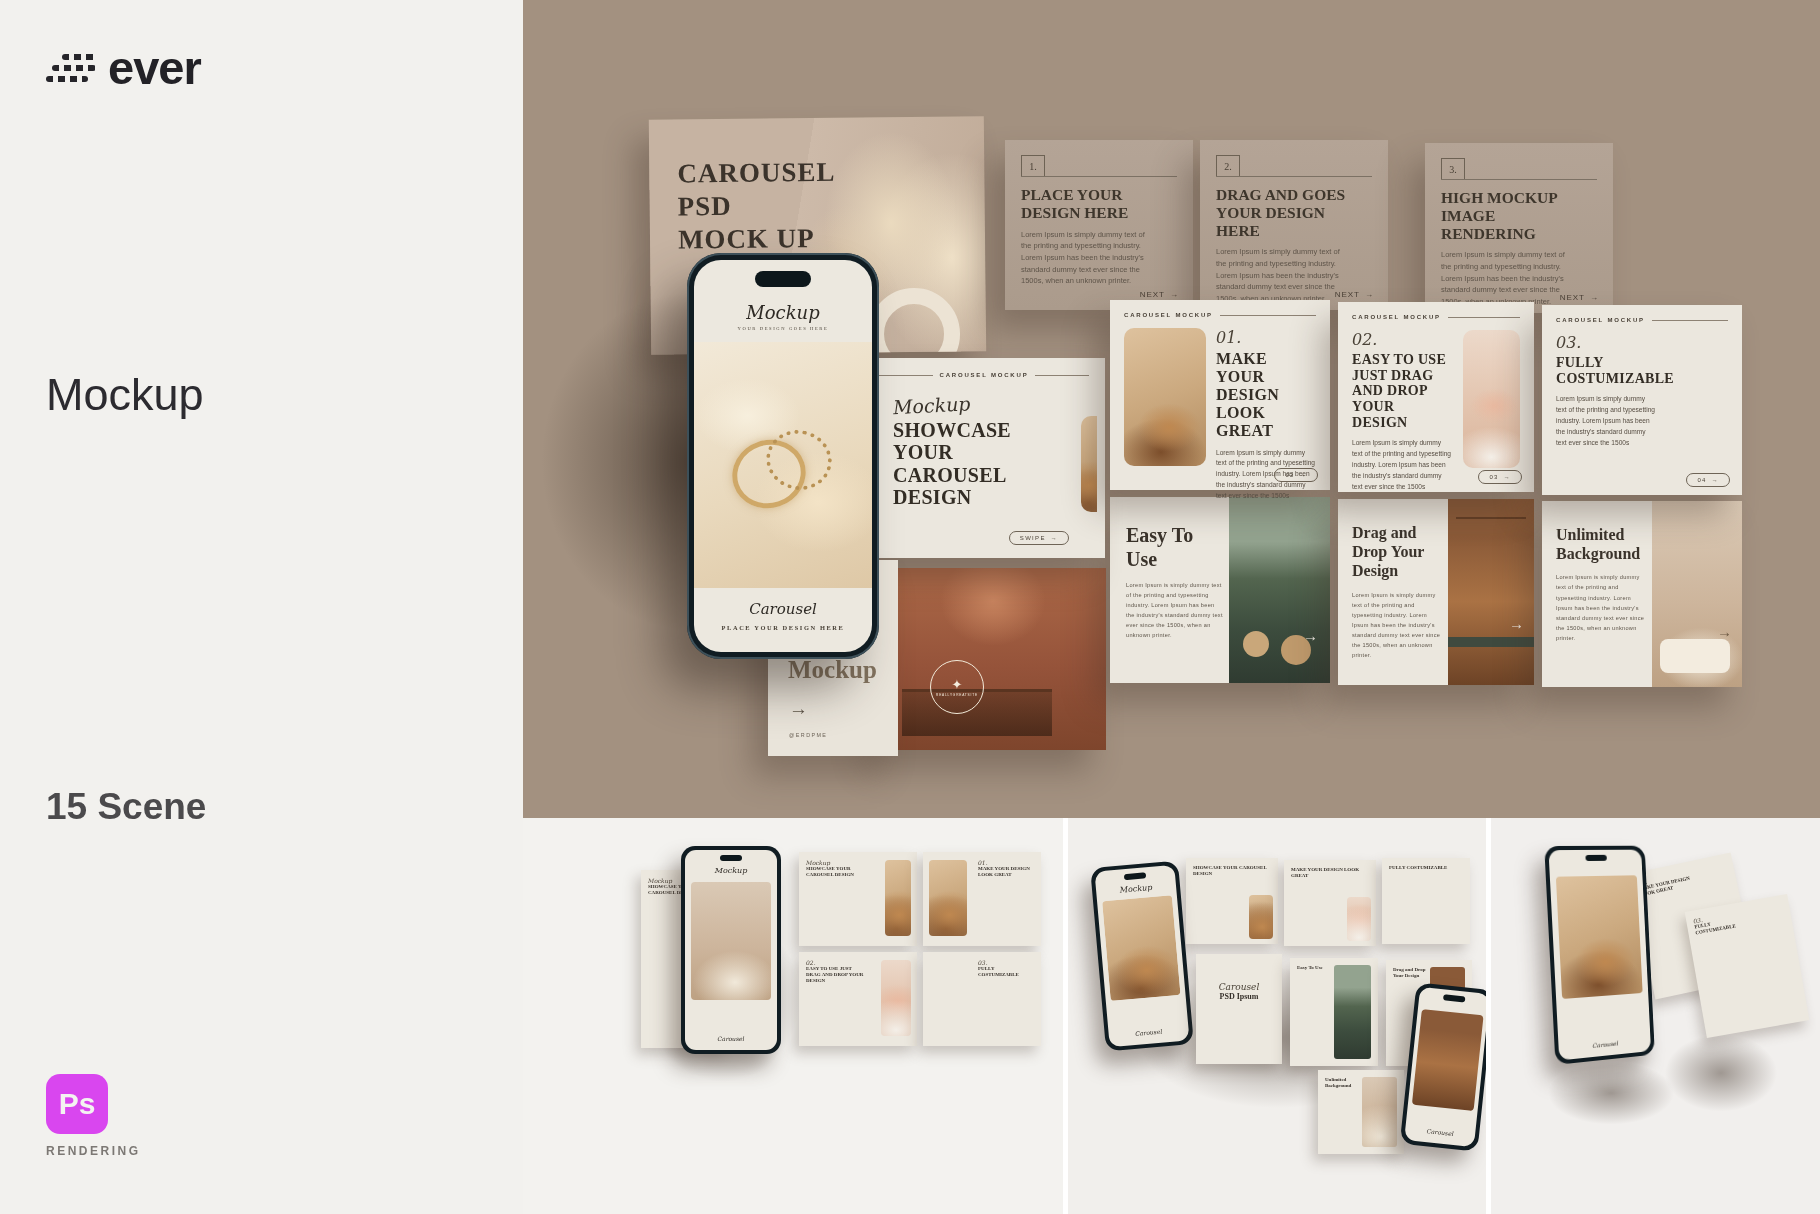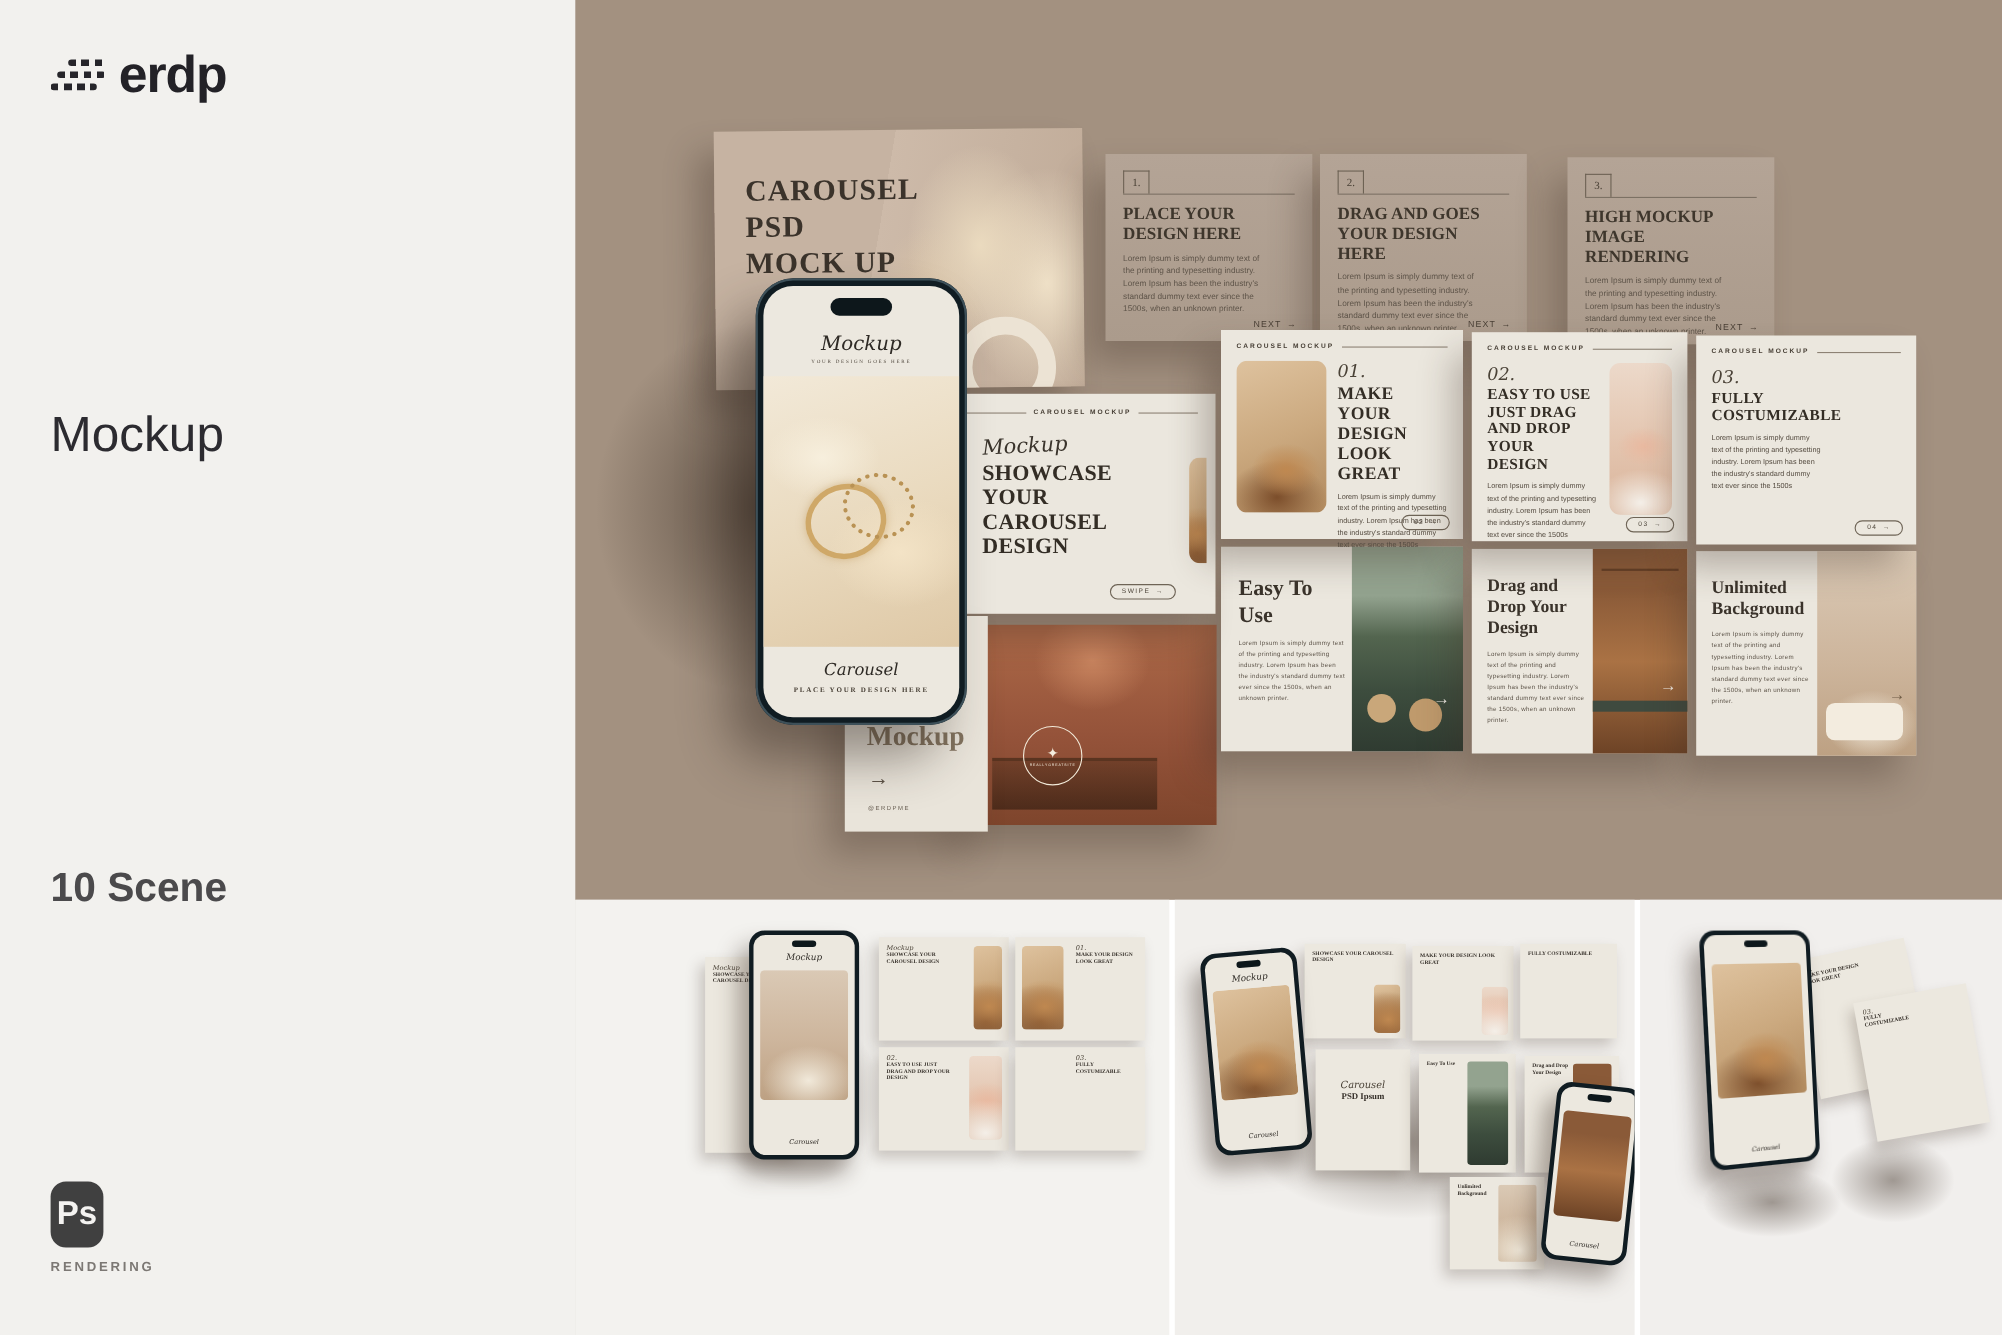--- a/index.html
+++ b/index.html
@@ -13,21 +13,21 @@
   .logo-icon{width:50px;height:40px;display:flex;flex-direction:column;justify-content:center;gap:5px;}
   .logo-icon i{display:block;height:6px;border-radius:3px;
      background:repeating-linear-gradient(90deg,#26252a 0 7px,transparent 7px 12px);}
   .logo-icon i:nth-child(1){width:34px;margin-left:16px;}
   .logo-icon i:nth-child(2){width:44px;margin-left:6px;}
   .logo-icon i:nth-child(3){width:42px;margin-left:0;}
   .brand-name{font-size:47px;font-weight:800;color:#232227;letter-spacing:-1px;line-height:1;}
   .page-title{position:absolute;left:46px;top:360px;font-size:45px;font-weight:500;color:#2c2b30;line-height:1.55;}
   .scene-count{position:absolute;left:46px;top:786px;font-size:37px;font-weight:700;color:#4b4a4c;}
   .specs{position:absolute;left:46px;top:834px;font-size:31px;font-weight:400;color:#6b6a6e;}
-  .ps-badge{position:absolute;left:46px;top:1074px;width:48px;height:60px;background:#404040;border-radius:14px;
+  .ps-badge{position:absolute;left:46px;top:1074px;width:62px;height:60px;background:#d946ef;border-radius:14px;
             display:flex;align-items:center;justify-content:center;color:#f4f3f1;font-size:30px;font-weight:700;}
   .ps-label{position:absolute;left:46px;top:1144px;font-size:12px;font-weight:700;letter-spacing:2.5px;color:#7c7874;}
 
   
   .scene{position:absolute;left:523px;top:0;width:1297px;height:818px;background:#a39180;overflow:hidden;}
   .serif{font-family:"Liberation Serif","DejaVu Serif",serif;}
   .script{font-family:"DejaVu Serif",serif;font-style:italic;}
   .card{position:absolute;box-shadow:-16px 20px 30px rgba(62,48,38,.32);}
 
   
@@ -139,26 +139,26 @@
 
 <div class="stage">
 
   <div class="left-panel">
     <div class="brand-row">
       <div class="logo-icon">
           <i></i>
           <i></i>
           <i></i>
         </div>
-      <div class="brand-name">erdp</div>
+      <div class="brand-name">ever</div>
     </div>
     <div class="page-title">
       <div>Mockup</div>
     </div>
-    <div class="scene-count">10 Scene</div>
+    <div class="scene-count">15 Scene</div>
     <div class="ps-badge">Ps</div>
     <div class="ps-label">RENDERING</div>
   </div>
 
   <div class="scene">
 
     <div class="card cover-card">
       <div class="cover-art"></div>
       <div class="cover-cyl"></div>
       <div class="cover-ring"></div>

